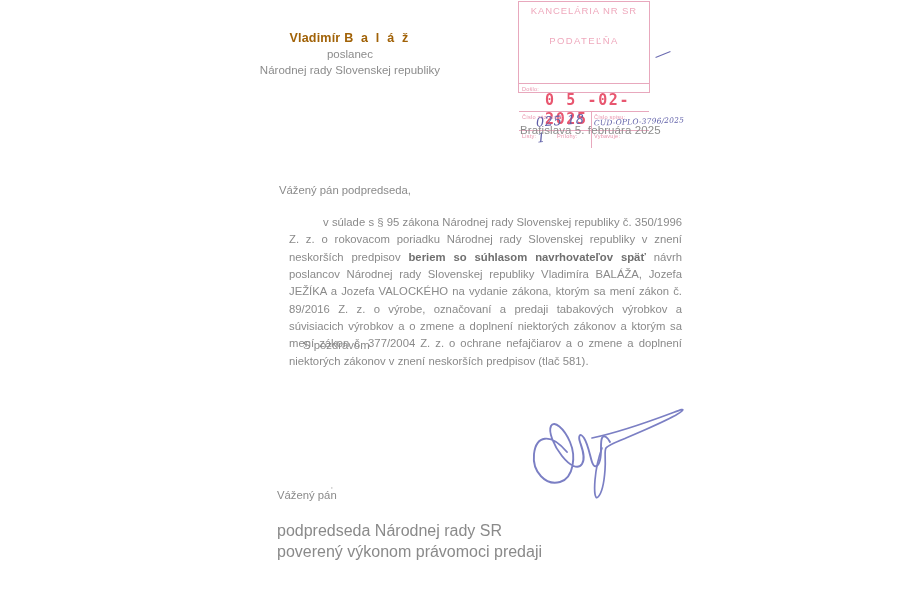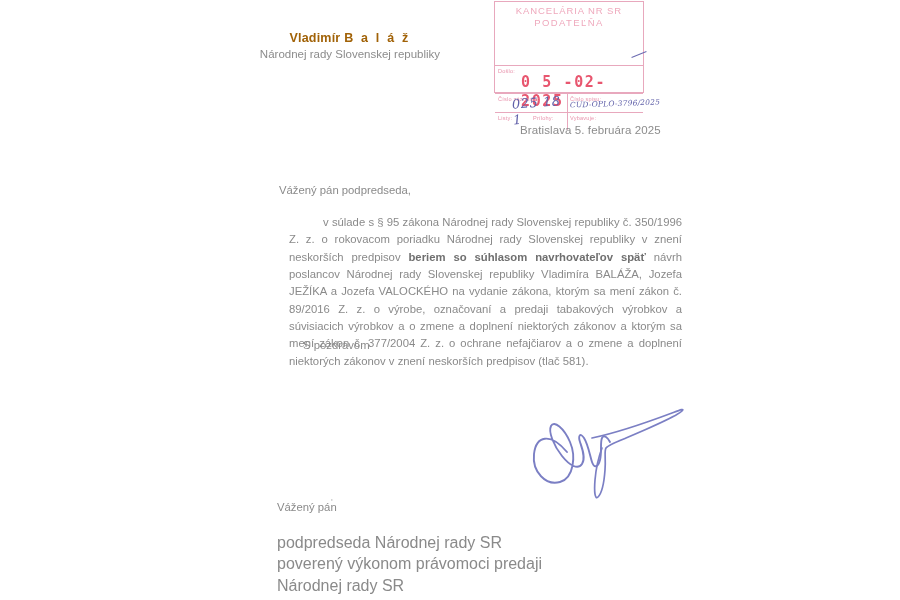--- a/index.html
+++ b/index.html
@@ -46,37 +46,37 @@
     color: #8c8c8c;
   }
   .lh-org {
     font-size: 11.5px;
     color: #8c8c8c;
   }
 
   
   .stamp {
     position: absolute;
-    left: 494px;
+    left: 518px;
     top: 1px;
-    width: 150px;
+    width: 132px;
     height: 92px;
     border: 1.2px solid #e8a8bd;
     box-sizing: border-box;
     color: #e3829f;
   }
   .stamp-title {
     text-align: center;
     padding-top: 3px;
     font-size: 9.5px;
     letter-spacing: 0.9px;
     line-height: 1.25;
     color: #efa9bd;
   }
-  .stamp-title .l2 { letter-spacing: 1.4px; }
+  .stamp-title .l2 { letter-spacing: 1.4px; margin-top: 18px; }
   .stamp-row {
     position: relative;
     border-top: 1.1px solid #e8a8bd;
     box-sizing: border-box;
   }
   .stamp-row.r1 { height: 28px; margin-top: 36px; }
   .stamp-row.r2 { height: 19px; }
   .stamp-row.r3 { height: 18px; }
   .stamp-label {
     position: absolute;
@@ -196,21 +196,20 @@
     position: absolute;
     left: 277px;
     top: 488px;
     line-height: 1.33;
   }
   .ad-salut {
     font-size: 11.3px;
     color: #8a8a8a;
     margin-bottom: 17px;
     position: relative;
-    margin-top: 12px;
   }
   .ad-tick {
     position: absolute;
     left: 54px;
     top: -3px;
     font-size: 9px;
     color: #b4b4b4;
   }
   .ad-name {
     font-size: 12px;
@@ -227,20 +226,21 @@
 </head>
 <body>
 
 <div class="page">
 
   <div class="letterhead">
     <div class="lh-name">
       <span>Vladimír</span>
       <span class="spaced">B a l á ž</span>
     </div>
+    <div class="lh-role">poslanec</div>
     <div class="lh-org">Národnej rady Slovenskej republiky</div>
   </div>
 
   <div class="stamp">
     <div class="stamp-title">
       <div>KANCELÁRIA NR SR</div>
       <div class="l2">PODATEĽŇA</div>
     </div>
 
     <div class="stamp-row r1">
@@ -283,17 +283,16 @@
     </g>
   </svg>
 
   <div class="addressee">
     <div class="ad-salut">
       <span>Vážený pán</span>
       <span class="ad-tick">'</span>
     </div>
     <div class="ad-line">podpredseda Národnej rady SR</div>
     <div class="ad-line">poverený výkonom právomoci predaji</div>
-    <div class="ad-line">Národnej rady SR</div>
 
   </div>
 
 </div>
 
 </body></html>

